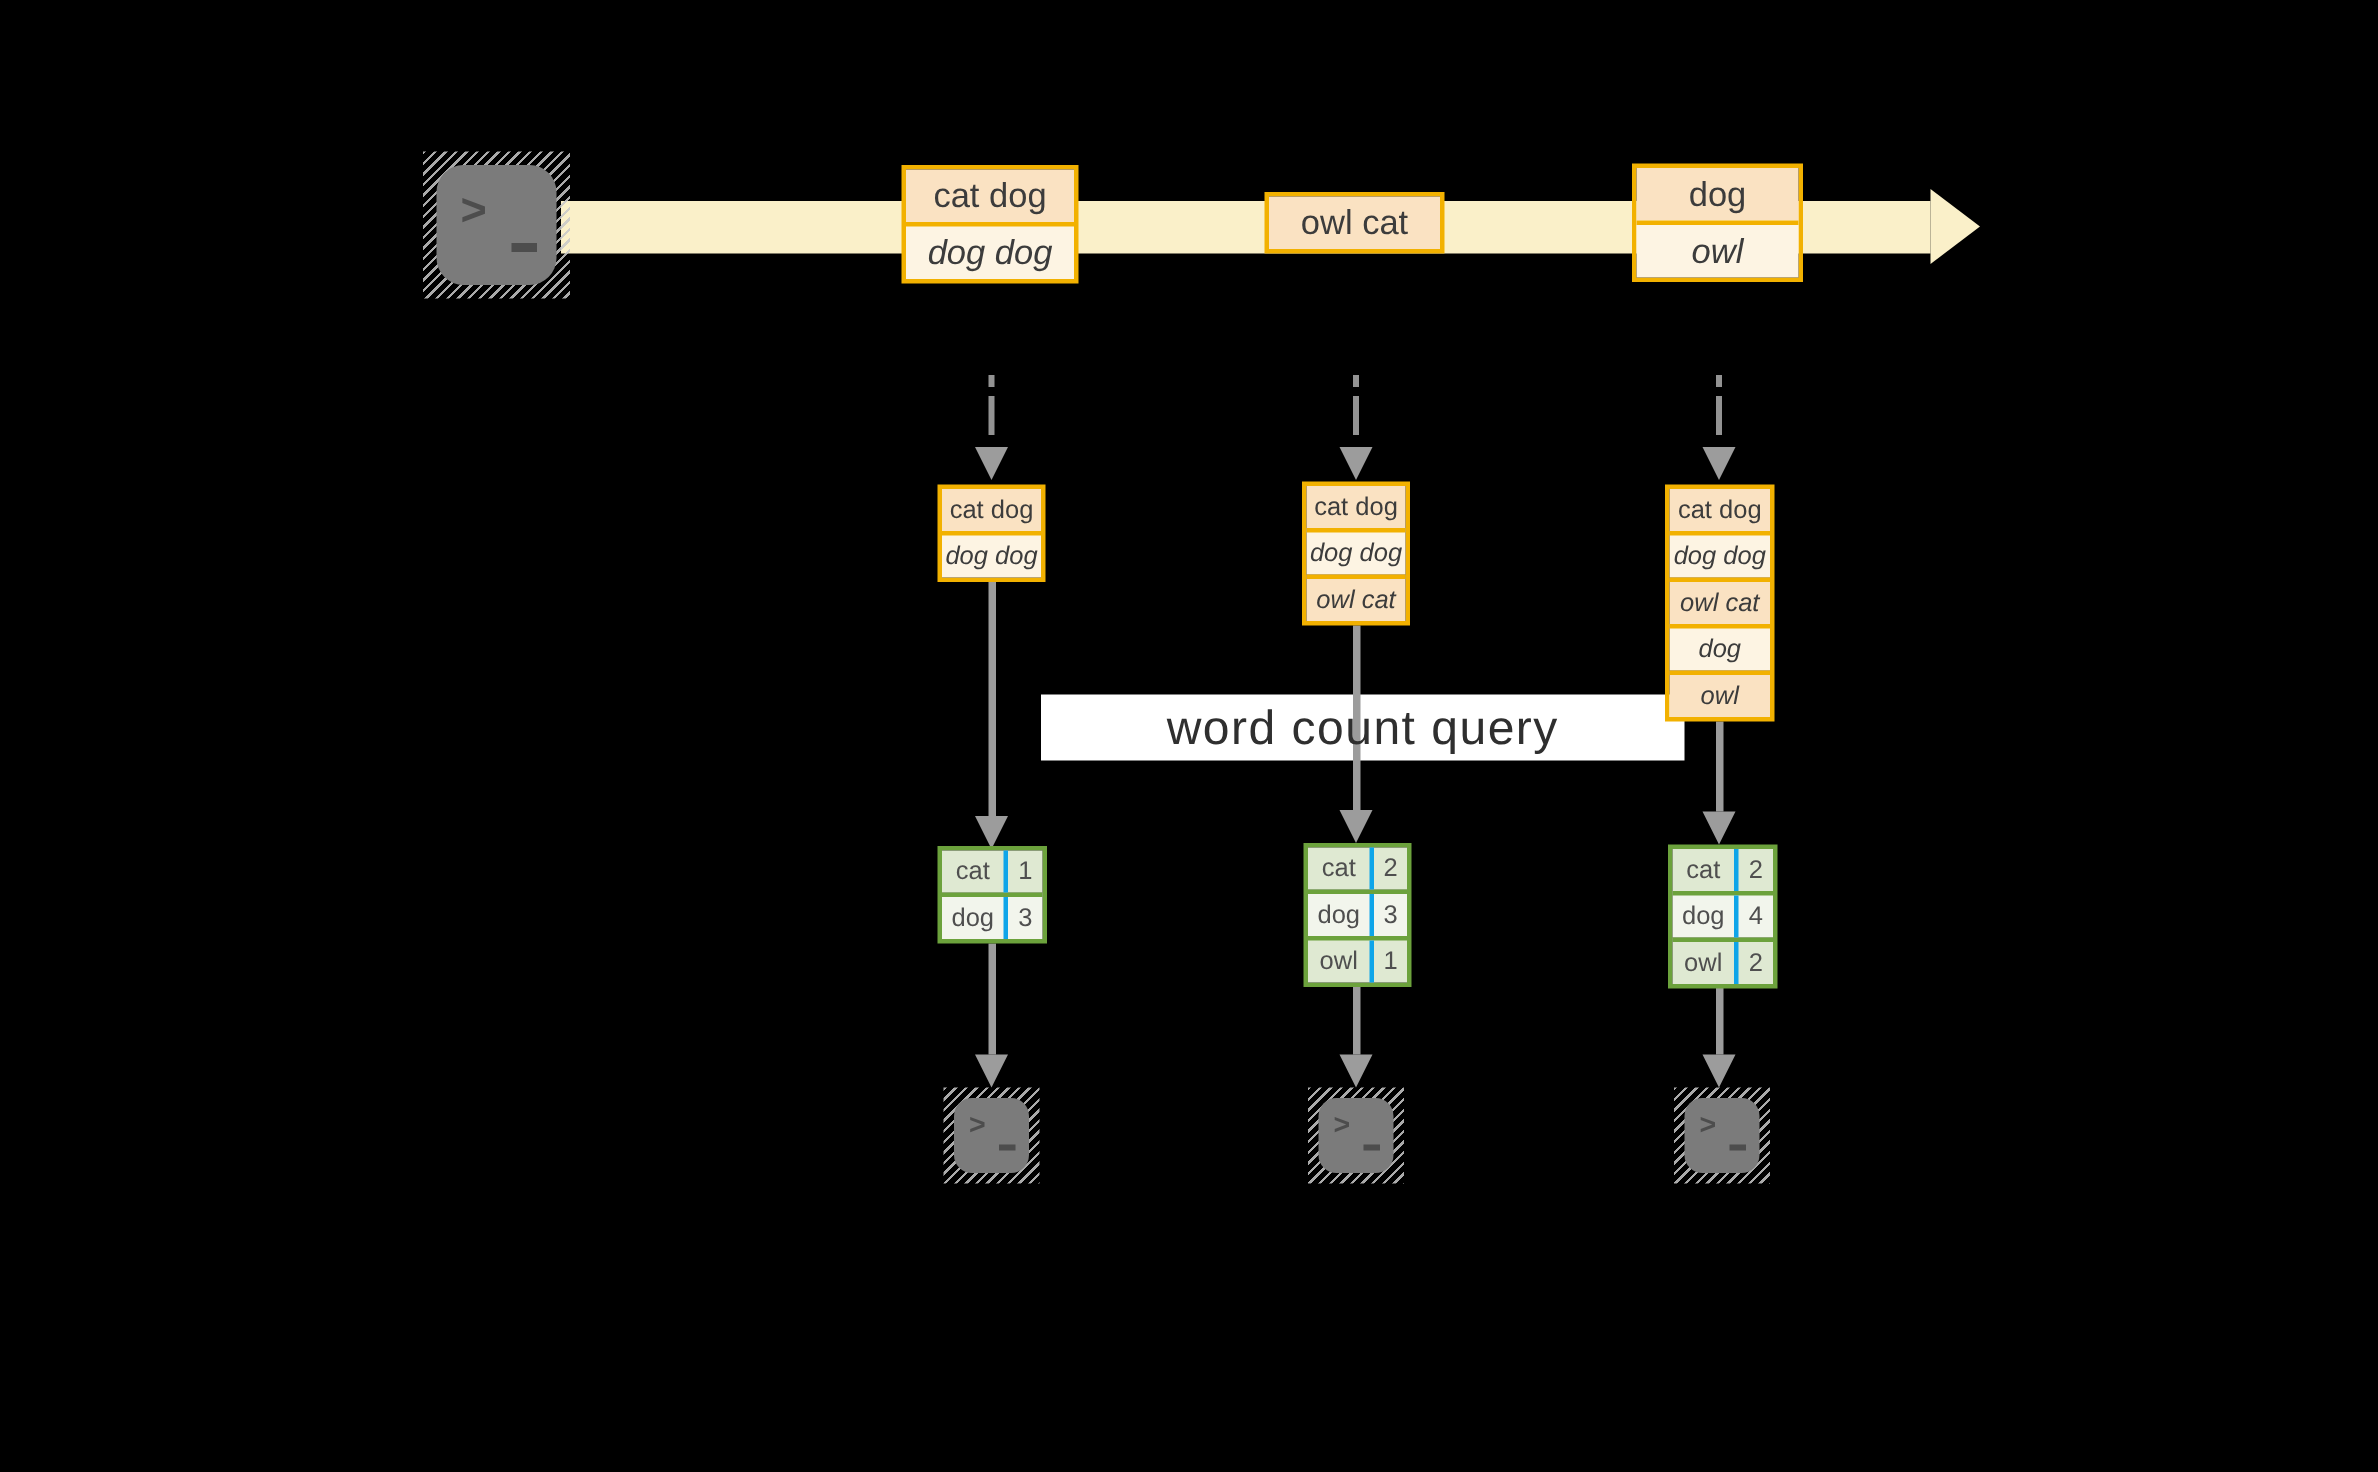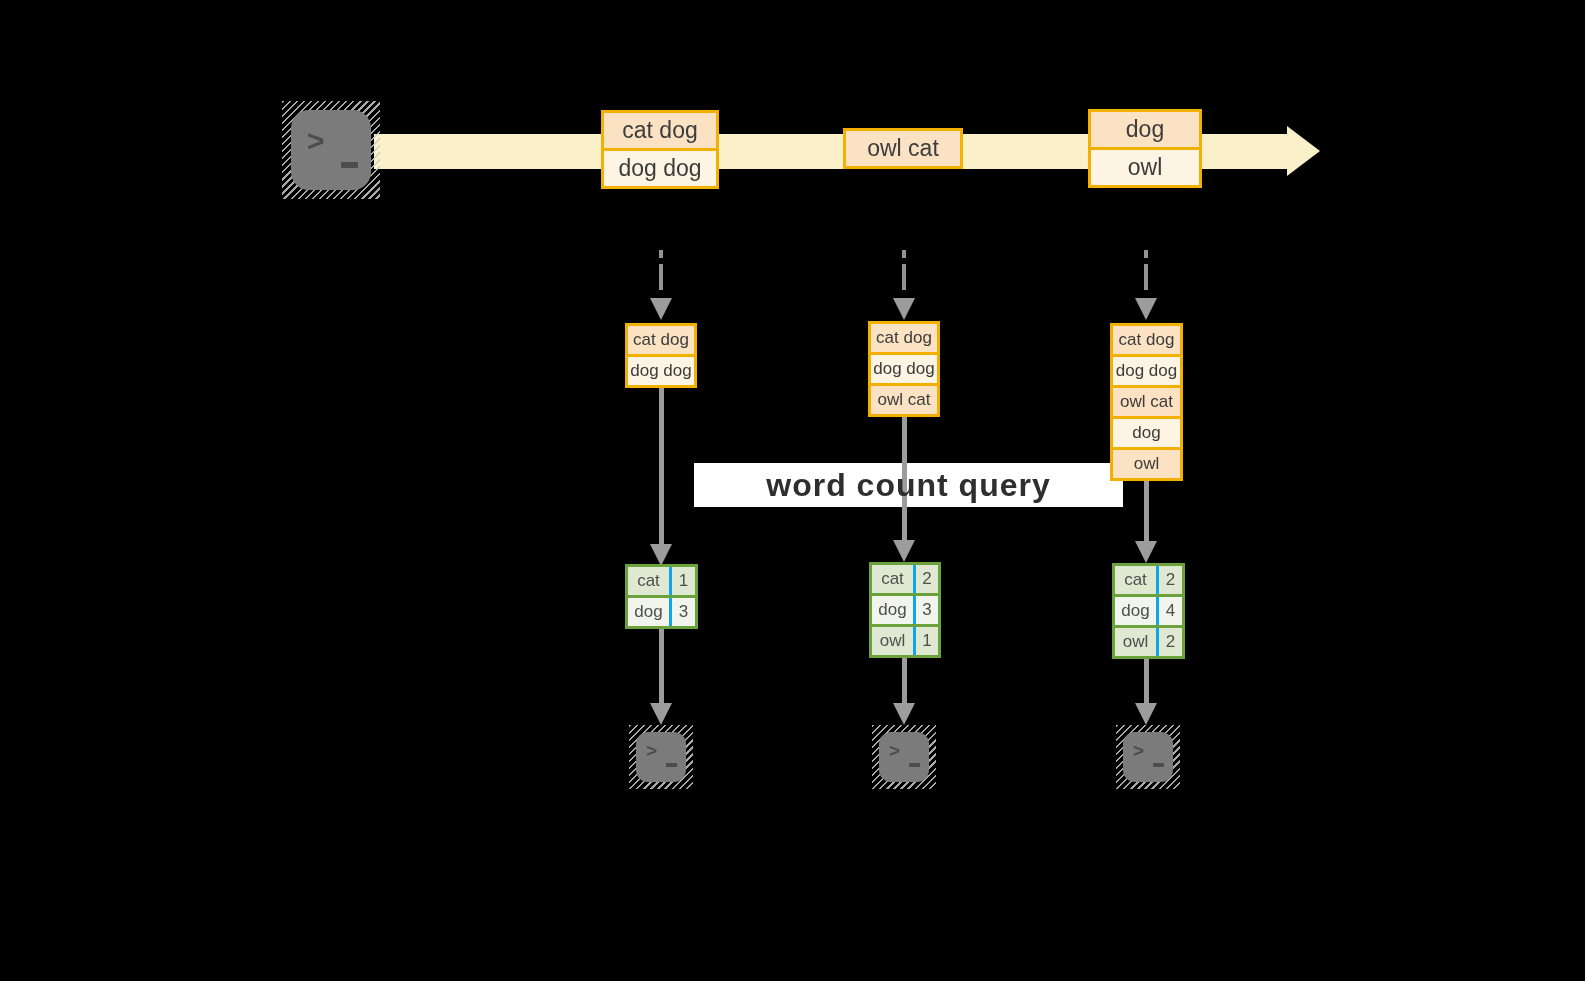--- a/index.html
+++ b/index.html
@@ -20,35 +20,35 @@
   .cursor{position:absolute;background:#4d4d4d;}
   .terminal.big .cursor{left:50px;top:52px;width:17px;height:6px;}
   .terminal.small .cursor{left:30px;top:31px;width:11px;height:4px;}
   
   .band{position:absolute;left:374px;top:134px;width:913px;height:35px;background:#FAF0C9;}
   .band-head{position:absolute;left:1287px;top:126px;width:0;height:0;
     border-top:25px solid transparent;border-bottom:25px solid transparent;border-left:33px solid #FAF0C9;}
   
   .orange-box{position:absolute;border:3px solid #F2B100;box-sizing:border-box;}
   .orange-box .row{display:flex;align-items:center;justify-content:center;color:#3C3C3C;}
-  .orange-box .row + .row{border-top:3px solid #F2B100;}
+  .orange-box .row + .row{border-top:3px solid #F2B100;font-style:italic;}
   .msg .row{height:35px;font-size:23px;}
   .stack .row{height:28px;font-size:17px;}
   .orange-box .row:nth-child(odd){background:#FAE2C2;}
   .orange-box .row:nth-child(even){background:#FDF4E3;}
   
   .dash{position:absolute;width:4px;background:#939393;}
   .stem{position:absolute;width:5px;background:#9C9C9C;}
   .head-down{position:absolute;width:0;height:0;
     border-left:11px solid transparent;border-right:11px solid transparent;border-top:22px solid #9C9C9C;}
   
   .q-box{position:absolute;left:694px;top:463px;width:429px;height:44px;background:#FFFFFF;z-index:2;}
   .q-text{position:absolute;left:694px;top:463px;width:429px;height:44px;z-index:6;
     display:flex;align-items:center;justify-content:center;
-    font-size:32px;font-weight:700;color:#2f2f2f;letter-spacing:1px;}
+    font-size:32px;font-weight:400;color:#2f2f2f;letter-spacing:1px;}
   
   .count-table{position:absolute;border:3px solid #6CA23C;box-sizing:border-box;z-index:4;}
   .crow{display:flex;color:#4F4F4F;}
   .crow + .crow{border-top:3px solid #6CA23C;}
   .crow:nth-child(odd){background:#DFE9D2;}
   .crow:nth-child(even){background:#F2F5EC;}
   .wcell{flex:0 0 41px;border-right:3px solid #0ea5e9;height:28px;
     display:flex;align-items:center;justify-content:center;font-size:17px;}
   .ncell{flex:1;height:28px;display:flex;align-items:center;justify-content:center;font-size:17px;}
   .z3{z-index:3;} .z4{z-index:4;}

